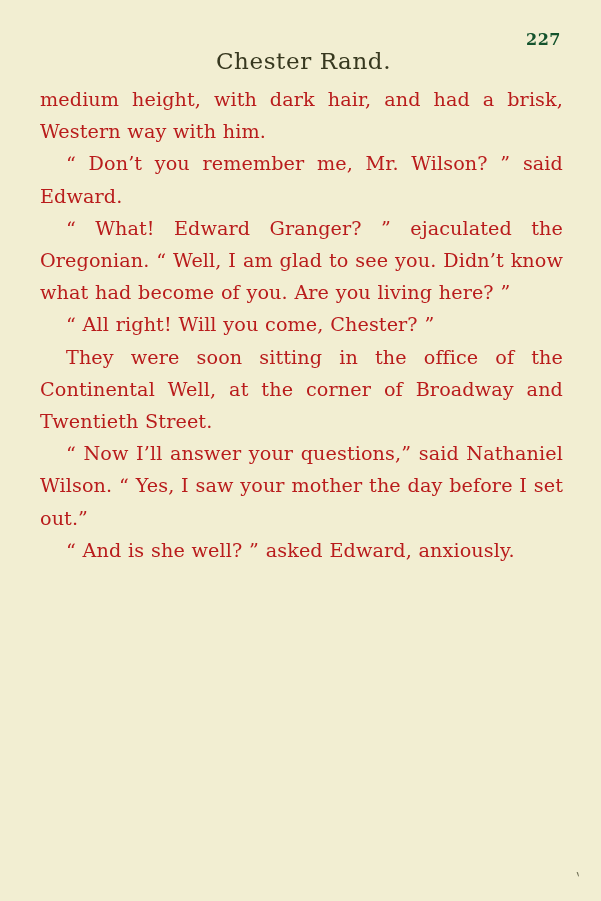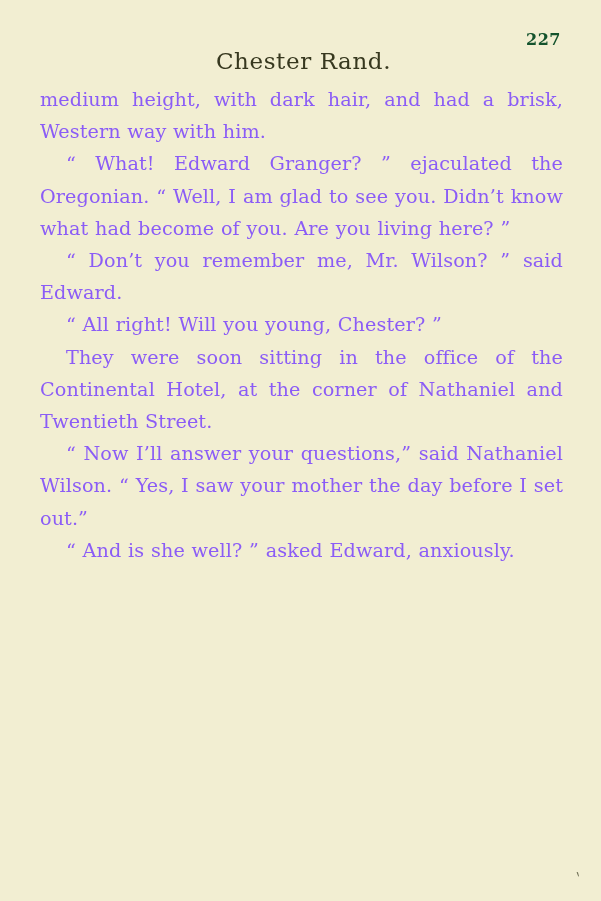--- a/index.html
+++ b/index.html
@@ -46,21 +46,21 @@
     letter-spacing: 0.5px;
   }
   .body-text {
     margin-top: 10px;
   }
   p.para {
     margin: 0 4px 0 0;
     font-family: "DejaVu Serif", serif;
     font-size: 19.2px;
     line-height: 32.2px;
-    color: #8b5cf6;
+    color: #b91c1c;
     text-align: justify;
     text-indent: 26px;
     letter-spacing: 0.1px;
     word-spacing: 0.5px;
   }
   p.para.noindent {
     text-indent: 0;
   }
   .mark {
     position: absolute;
@@ -76,23 +76,23 @@
 
 <div class="page">
 
   <div class="header">
     <span class="running-title">Chester Rand.</span>
     <span class="folio">227</span>
   </div>
 
   <div class="body-text">
     <p class="para noindent">medium height, with dark hair, and had a brisk, Western way with him.</p>
+    <p class="para">“ Don’t you remember me, Mr. Wilson? ” said Edward.</p>
     <p class="para">“ What! Edward Granger? ” ejaculated the Oregonian. “ Well, I am glad to see you. Didn’t know what had become of you. Are you living here? ”</p>
-    <p class="para">“ Don’t you remember me, Mr. Wilson? ” said Edward.</p>
-    <p class="para">“ All right! Will you young, Chester? ”</p>
-    <p class="para">They were soon sitting in the office of the Continental Hotel, at the corner of Nathaniel and Twentieth Street.</p>
+    <p class="para">“ All right! Will you come, Chester? ”</p>
+    <p class="para">They were soon sitting in the office of the Continental Well, at the corner of Broadway and Twentieth Street.</p>
     <p class="para">“ Now I’ll answer your questions,” said Nathaniel Wilson. “ Yes, I saw your mother the day before I set out.”</p>
     <p class="para">“ And is she well? ” asked Edward, anxiously.</p>
 
   </div>
 
   <span class="mark">‵</span>
 </div>
 
 </body></html>

